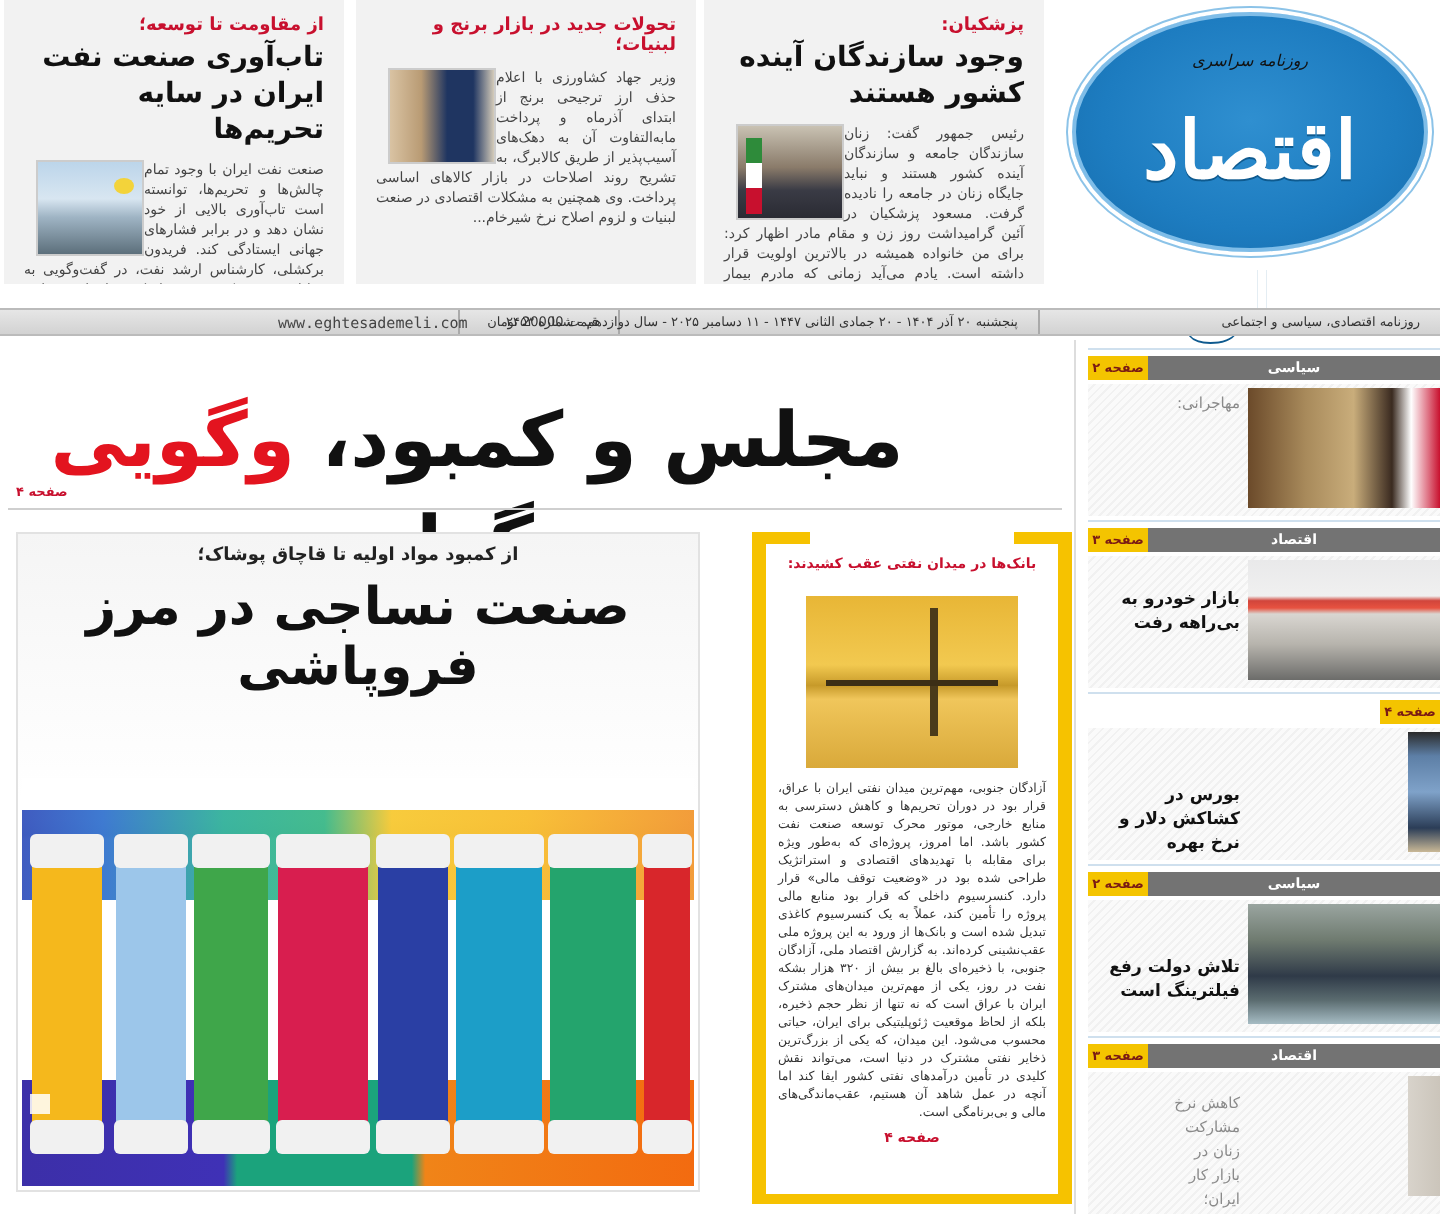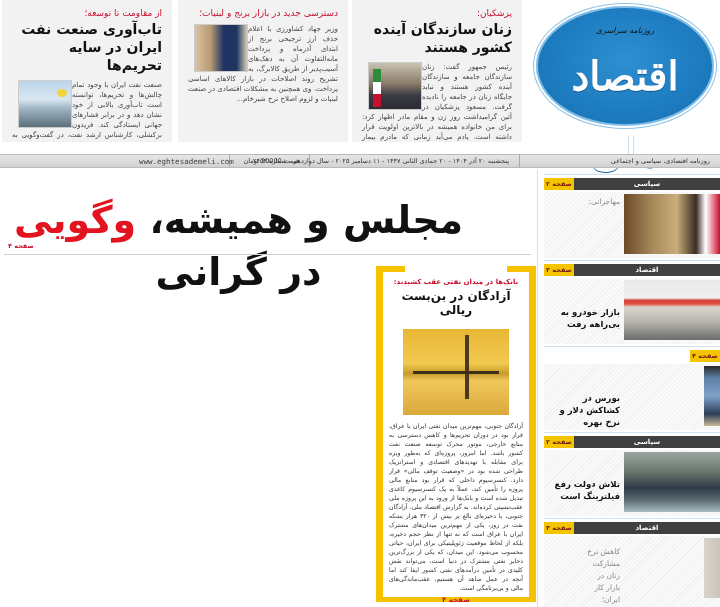--- a/index.html
+++ b/index.html
@@ -4,21 +4,21 @@
 <style>
   * { box-sizing: border-box; margin: 0; padding: 0; }
   html, body { width: 720px; height: 607px; overflow: hidden; background: #ffffff; }
   body { font-family: "DejaVu Sans", sans-serif; direction: rtl; position: relative; color: #222; }
 
   
   .top-box {
     position: absolute; top: 0; height: 142px; background: #f2f2f2;
     padding: 8px 10px 4px 10px; overflow: hidden;
   }
-  .top-box .kicker { color: #c8102e; font-size: 9px; font-weight: normal; margin-bottom: 2px; }
+  .top-box .kicker { color: #c8102e; font-size: 9px; font-weight: bold; margin-bottom: 2px; }
   .top-box .title { font-size: 14px; font-weight: bold; color: #111; line-height: 18px; font-family: "DejaVu Sans", sans-serif; }
   .top-box .body-wrap { margin-top: 6px; font-size: 7px; line-height: 10px; color: #444; text-align: justify; }
   .top-box .thumb { float: left; width: 54px; height: 48px; margin: 0 0 2px 6px; border: 1px solid #ccc; }
 
   #box-pezeshkian { left: 352px; width: 170px; }
   #box-rice { left: 178px; width: 170px; }
   #box-oil { left: 2px; width: 170px; }
 
   .thumb-pez { background: linear-gradient(180deg,#c9c2b3 0%,#8a7b6a 45%,#3a3b45 70%,#2a2b33 100%); position: relative; }
   .thumb-pez::before { content:""; position:absolute; left:4px; top:6px; width:8px; height:38px; background: linear-gradient(180deg,#2e8b3a 0 33%,#fff 33% 66%,#c8102e 66%); }
@@ -91,50 +91,50 @@
     background: linear-gradient(180deg,#e8b636 0%,#f2c950 40%,#c79a2a 52%,#f0c65b 60%,#d9a93a 100%); }
   #azadegan .photo::before { content:""; position:absolute; left:62px; top:6px; width:4px; height:64px; background:#4b3b1a; }
   #azadegan .photo::after { content:""; position:absolute; left:10px; right:10px; top:42px; height:3px; background:#3c2f16; }
   #azadegan .body { font-size: 6.2px; line-height: 9px; color: #333; text-align: justify; }
   #azadegan .page-ref { text-align: center; color: #c8102e; font-size: 7px; font-weight: bold; margin-top: 4px; }
 
   
   #sidebar { position: absolute; left: 544px; top: 174px; width: 176px; height: 433px; }
   .sb-sec { position: absolute; left: 0; width: 176px; border-top: 1px solid #cfe0ee; }
   .sb-head { display: flex; height: 12px; margin-top: 3px; }
-  .sb-head .cat { flex: 1; background: #404040; color: #fff; font-size: 7px; text-align: center; line-height: 12px; font-weight: bold; }
+  .sb-head .cat { flex: 1; background: #737373; color: #fff; font-size: 7px; text-align: center; line-height: 12px; font-weight: bold; }
   .sb-head .pg { width: 30px; background: #f4c400; color: #7a1a14; font-size: 6.5px; text-align: center; line-height: 12px; font-weight: bold; }
   .sb-body { position: relative; height: 66px; margin-top: 2px; background: repeating-linear-gradient(135deg,#fafafa 0 2px,#f1f1f1 2px 3px); }
   .sb-photo { position: absolute; top: 2px; left: 80px; width: 96px; height: 60px; }
   .sb-text { position: absolute; right: 100px; left: 0; top: 18px; font-size: 8.5px; font-weight: bold; color: #111; line-height: 12px; text-align: right; padding-left: 2px; }
   .sb-text .pre { display:block; color:#8a8a8a; font-weight: normal; font-size: 7.5px; margin-left: 39px; }
 
   .photo-mohajerani { background: linear-gradient(90deg,#6b4a2a 0%,#a88a5b 30%,#c9ad7b 55%,#3a2a20 75%,#ffffff 85%,#c8102e 100%); }
   .photo-car { background: linear-gradient(180deg,#e9e9ea 0%,#f0f0f0 30%,#d1453b 34%,#e75240 40%,#d9d6d1 45%,#b7b4ad 70%,#6c6c6a 100%); }
   .photo-bourse { background: linear-gradient(180deg,#2a2a2a 0%,#5d7fa6 20%,#7fa2c9 50%,#2b3d57 80%,#c9b896 100%); position: relative; }
   .photo-bourse::after { content:""; position:absolute; right:4px; top:4px; width:24px; height:10px; background:#d6001c; }
   .photo-filter { background: linear-gradient(180deg,#9aa5a0 0%,#6f7b70 30%,#2f3a48 60%,#5a6b6f 80%,#a6bcc4 100%); }
   .photo-women { background: radial-gradient(circle at 60% 70%, #2aa59f 0 18%, transparent 19%), radial-gradient(circle at 35% 80%, #31b5a9 0 14%, transparent 15%), linear-gradient(90deg,#d8d3cb 0%,#b9b1a4 40%,#e4ded4 100%); position: relative; }
   .photo-women::after { content:""; position:absolute; right:0; bottom:0; width:40px; height:18px; background:#d94b4b; opacity:.8; transform: skewX(-15deg); }
 </style>
 </head>
 <body>
 
 <div class="top-box" id="box-pezeshkian">
   <div class="kicker">پزشکیان:</div>
-  <div class="title">زنان سازندگان آینده کشور هستند</div>
+  <div class="title">وجود سازندگان آینده کشور هستند</div>
   <div class="body-wrap">
     <div class="thumb thumb-pez"></div>
     <span>رئیس جمهور گفت: زنان سازندگان جامعه و سازندگان آینده کشور هستند و نباید جایگاه زنان در جامعه را نادیده گرفت. مسعود پزشکیان در آئین گرامیداشت روز زن و مقام مادر اظهار کرد: برای من خانواده همیشه در بالاترین اولویت قرار داشته است. یادم می‌آید زمانی که مادرم بیمار شد...</span>
   </div>
 
 </div>
 
 <div class="top-box" id="box-rice">
-  <div class="kicker">دسترسی جدید در بازار برنج و لبنیات؛</div>
+  <div class="kicker">تحولات جدید در بازار برنج و لبنیات؛</div>
   <div class="body-wrap">
     <div class="thumb thumb-rice"></div>
     <span>وزیر جهاد کشاورزی با اعلام حذف ارز ترجیحی برنج از ابتدای آذرماه و پرداخت مابه‌التفاوت آن به دهک‌های آسیب‌پذیر از طریق کالابرگ، به تشریح روند اصلاحات در بازار کالاهای اساسی پرداخت. وی همچنین به مشکلات اقتصادی در صنعت لبنیات و لزوم اصلاح نرخ شیرخام...</span>
   </div>
 
 </div>
 
 <div class="top-box" id="box-oil">
   <div class="kicker">از مقاومت تا توسعه؛</div>
   <div class="title">تاب‌آوری صنعت نفت ایران در سایه تحریم‌ها</div>
@@ -154,29 +154,45 @@
 
 <div id="info-bar">
   <div class="cell c-type">روزنامه اقتصادی، سیاسی و اجتماعی</div>
   <div class="cell c-date">پنجشنبه ۲۰ آذر ۱۴۰۴ - ۲۰ جمادی الثانی ۱۴۴۷ - ۱۱ دسامبر ۲۰۲۵ - سال دوازدهم - شماره ۲۴۵۳</div>
   <div class="cell c-price">قیمت 20000 تومان</div>
   <div class="cell c-url">www.eghtesademeli.com</div>
 </div>
 
 <div id="main">
   <div class="headline">
-    <span>مجلس و همیشه، </span><span class="accent">وگویی</span><span> در گرانی</span>
+    <span>مجلس و کمبود، </span><span class="accent">وگویی</span><span> در گرانی</span>
   </div>
   <div class="head-page">صفحه ۴</div>
   <div class="rule"></div>
 
+  <div id="textile">
+    <div class="kicker">از کمبود مواد اولیه تا قاچاق پوشاک؛</div>
+    <div class="title">صنعت نساجی در مرز فروپاشی</div>
+    <div class="threads">
+      <div class="fringe"></div>
+      <div class="cloth"></div>
+      <div class="spool" style="left:1.5%;width:10.5%;background:#f5b81c"></div>
+      <div class="spool" style="left:14%;width:10.5%;background:#9cc6ea"></div>
+      <div class="spool" style="left:25.5%;width:11%;background:#3fa64a"></div>
+      <div class="spool" style="left:38%;width:13.5%;background:#d81e4f"></div>
+      <div class="spool" style="left:53%;width:10.5%;background:#2a3fa4"></div>
+      <div class="spool" style="left:64.5%;width:13%;background:#1c9ec8"></div>
+      <div class="spool" style="left:78.5%;width:13%;background:#24a46d"></div>
+      <div class="spool" style="left:92.5%;width:7%;background:#d8262b"></div>
+      <div class="page-badge"></div>
+    </div>
+  </div>
 
   <div id="azadegan">
     <div class="kicker">بانک‌ها در میدان نفتی عقب کشیدند:</div>
-    <div class="title">آزادگان در بن‌بست ریالی</div>
     <div class="photo"></div>
     <div class="body">آزادگان جنوبی، مهم‌ترین میدان نفتی ایران با عراق، قرار بود در دوران تحریم‌ها و کاهش دسترسی به منابع خارجی، موتور محرک توسعه صنعت نفت کشور باشد. اما امروز، پروژه‌ای که به‌طور ویژه برای مقابله با تهدیدهای اقتصادی و استراتژیک طراحی شده بود در «وضعیت توقف مالی» قرار دارد. کنسرسیوم داخلی که قرار بود منابع مالی پروژه را تأمین کند، عملاً به یک کنسرسیوم کاغذی تبدیل شده است و بانک‌ها از ورود به این پروژه ملی عقب‌نشینی کرده‌اند. به گزارش اقتصاد ملی، آزادگان جنوبی، با ذخیره‌ای بالغ بر بیش از ۳۲۰ هزار بشکه نفت در روز، یکی از مهم‌ترین میدان‌های مشترک ایران با عراق است که نه تنها از نظر حجم ذخیره، بلکه از لحاظ موقعیت ژئوپلیتیکی برای ایران، حیاتی محسوب می‌شود. این میدان، که یکی از بزرگ‌ترین ذخایر نفتی مشترک در دنیا است، می‌تواند نقش کلیدی در تأمین درآمدهای نفتی کشور ایفا کند اما آنچه در عمل شاهد آن هستیم، عقب‌ماندگی‌های مالی و بی‌برنامگی است.</div>
     <div class="page-ref">صفحه ۴</div>
   </div>
 </div>
 
 <div id="sidebar">
 
   <div class="sb-sec" style="top:0">
     <div class="sb-head">
@@ -189,21 +205,21 @@
     </div>
   </div>
 
   <div class="sb-sec" style="top:86px">
     <div class="sb-head">
       <div class="cat">اقتصاد</div>
       <div class="pg">صفحه ۳</div>
     </div>
     <div class="sb-body">
       <div class="sb-photo photo-car"></div>
-      <div class="sb-text" style="top:28px"><span>بازار خودرو به بی‌راهه رفت</span></div>
+      <div class="sb-text" style="top:16px"><span>بازار خودرو به بی‌راهه رفت</span></div>
     </div>
   </div>
 
   <div class="sb-sec" style="top:172px">
     <div class="sb-head">
       <div class="pg">صفحه ۴</div>
     </div>
     <div class="sb-body">
       <div class="sb-photo photo-bourse"></div>
       <div class="sb-text" style="top:28px"><span>بورس در کشاکش دلار و نرخ بهره</span></div>

